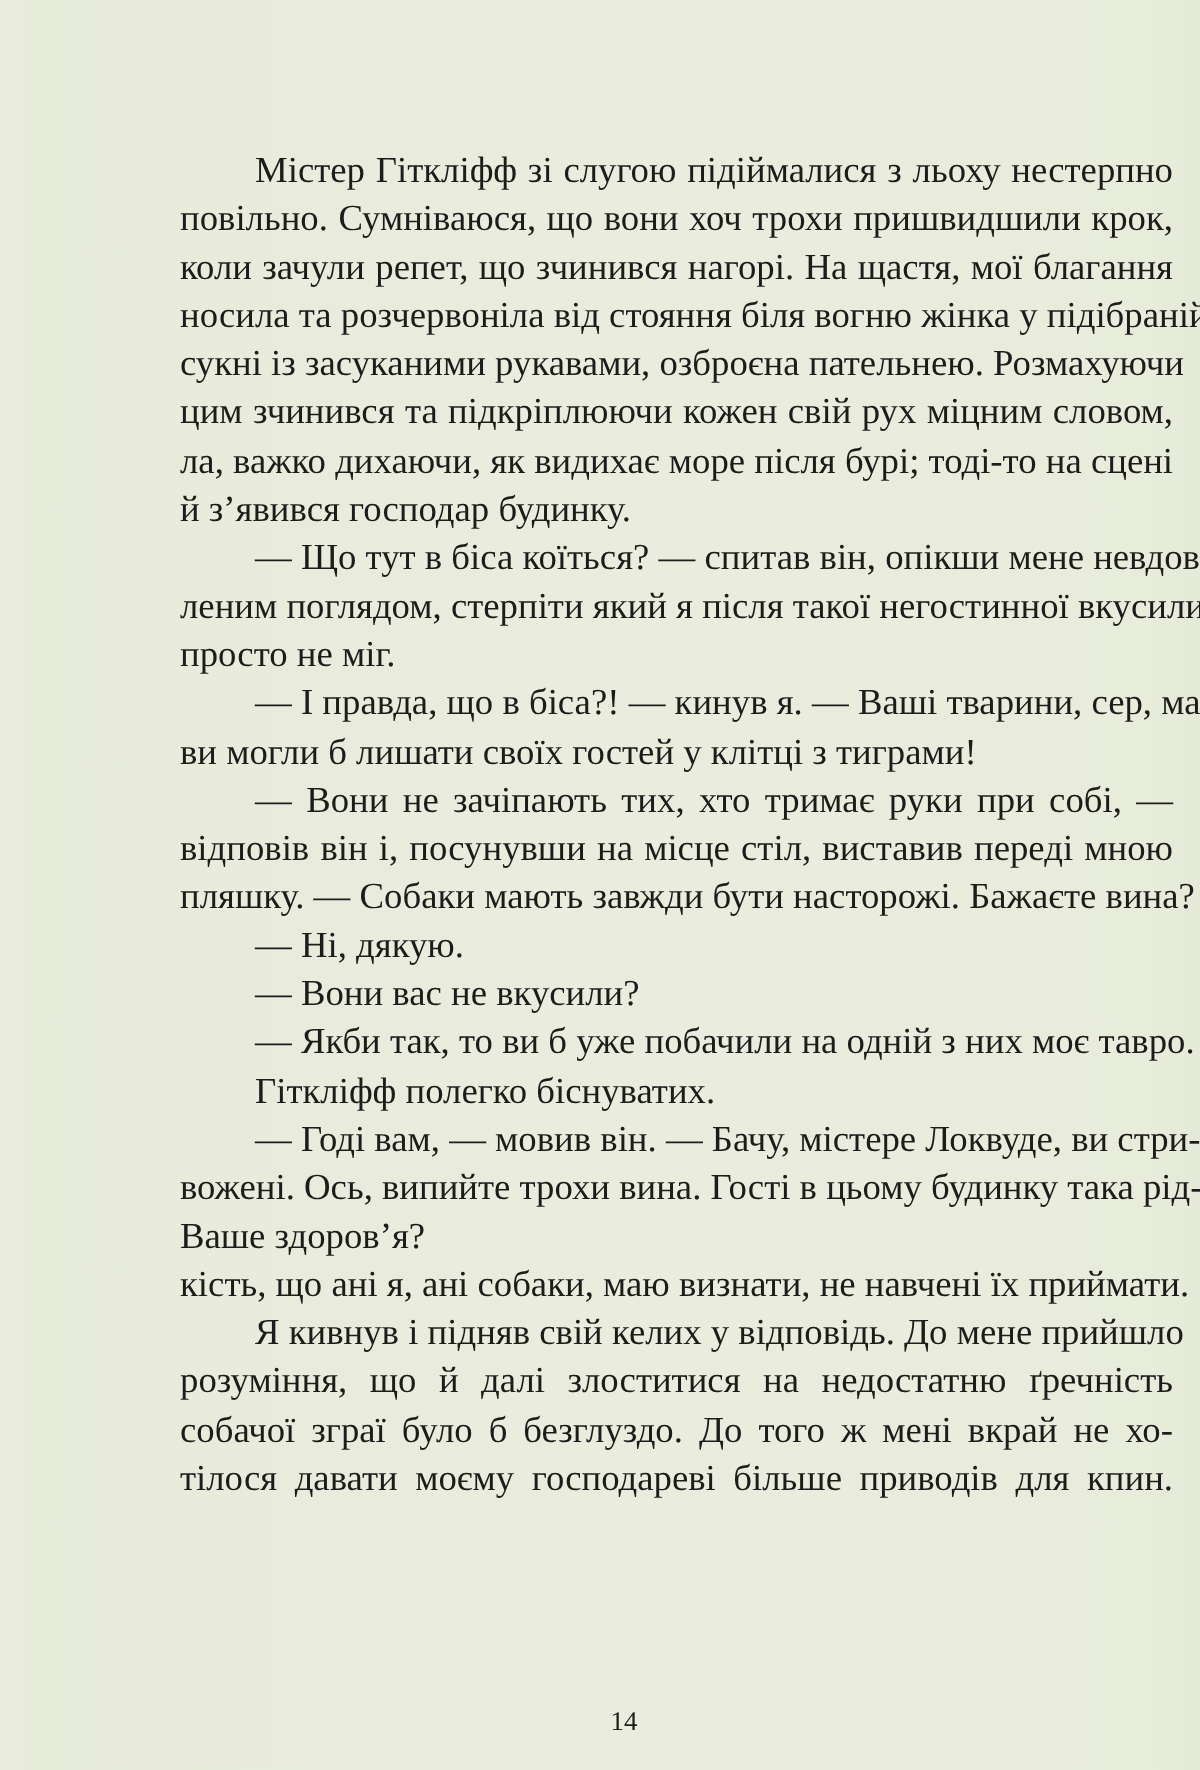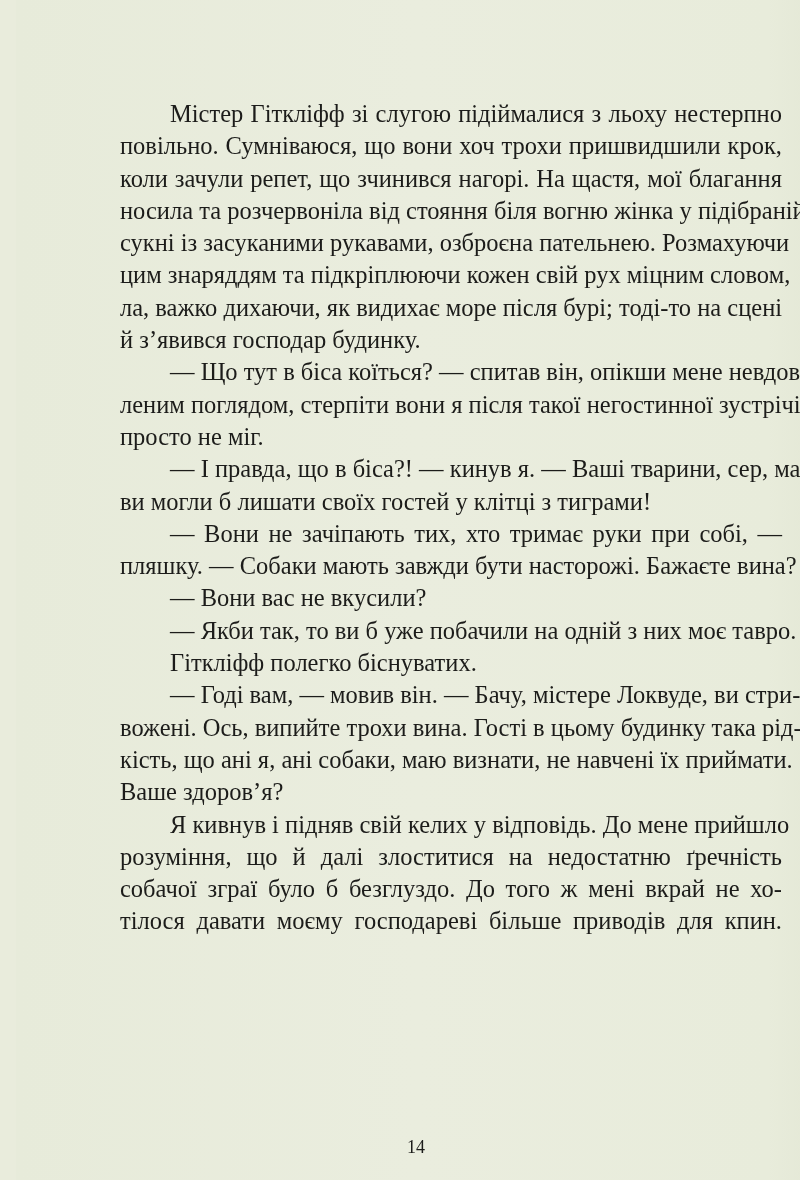--- a/index.html
+++ b/index.html
@@ -55,36 +55,38 @@
 </head>
 <body>
 
 <div class="page">
   <div class="text-block">
     <span class="line indent">Містер Гіткліфф зі слугою підіймалися з льоху нестерпно</span>
     <span class="line">повільно. Сумніваюся, що вони хоч трохи пришвидшили крок,</span>
     <span class="line">коли зачули репет, що зчинився нагорі. На щастя, мої благання</span>
     <span class="line">носила та розчервоніла від стояння біля вогню жінка у підібраній</span>
     <span class="line">сукні із засуканими рукавами, озброєна пательнею. Розмахуючи</span>
-    <span class="line">цим знаряддям та підкріплюючи кожен свій рух міцним словом,</span>
+    <span class="line">цим зчинився та підкріплюючи кожен свій рух міцним словом,</span>
     <span class="line">ла, важко дихаючи, як видихає море після бурі; тоді-то на сцені</span>
     <span class="line last">й з’явився господар будинку.</span>
     <span class="line indent">— Що тут в біса коїться? — спитав він, опікши мене невдово-</span>
-    <span class="line">леним поглядом, стерпіти вони я після такої негостинної зустрічі</span>
+    <span class="line">леним поглядом, стерпіти який я після такої негостинної вкусили</span>
     <span class="line last">просто не міг.</span>
     <span class="line indent">— І правда, що в біса?! — кинув я. — Ваші тварини, сер, ма-</span>
     <span class="line last">ви могли б лишати своїх гостей у клітці з тиграми!</span>
     <span class="line indent">— Вони не зачіпають тих, хто тримає руки при собі, —</span>
+    <span class="line">відповів він і, посунувши на місце стіл, виставив переді мною</span>
     <span class="line">пляшку. — Собаки мають завжди бути насторожі. Бажаєте вина?</span>
+    <span class="line indent last">— Ні, дякую.</span>
     <span class="line indent last">— Вони вас не вкусили?</span>
     <span class="line indent">— Якби так, то ви б уже побачили на одній з них моє тавро.</span>
     <span class="line indent last">Гіткліфф полегко біснуватих.</span>
     <span class="line indent">— Годі вам, — мовив він. — Бачу, містере Локвуде, ви стри-</span>
     <span class="line">вожені. Ось, випийте трохи вина. Гості в цьому будинку така рід-</span>
+    <span class="line last">Ваше здоров’я?</span>
     <span class="line">кість, що ані я, ані собаки, маю визнати, не навчені їх приймати.</span>
-    <span class="line last">Ваше здоров’я?</span>
     <span class="line indent">Я кивнув і підняв свій келих у відповідь. До мене прийшло</span>
     <span class="line">розуміння, що й далі злоститися на недостатню ґречність</span>
     <span class="line">собачої зграї було б безглуздо. До того ж мені вкрай не хо-</span>
     <span class="line">тілося давати моєму господареві більше приводів для кпин.</span>
   </div>
   <div class="page-number">14</div>
 </div>
 
 </body></html>

